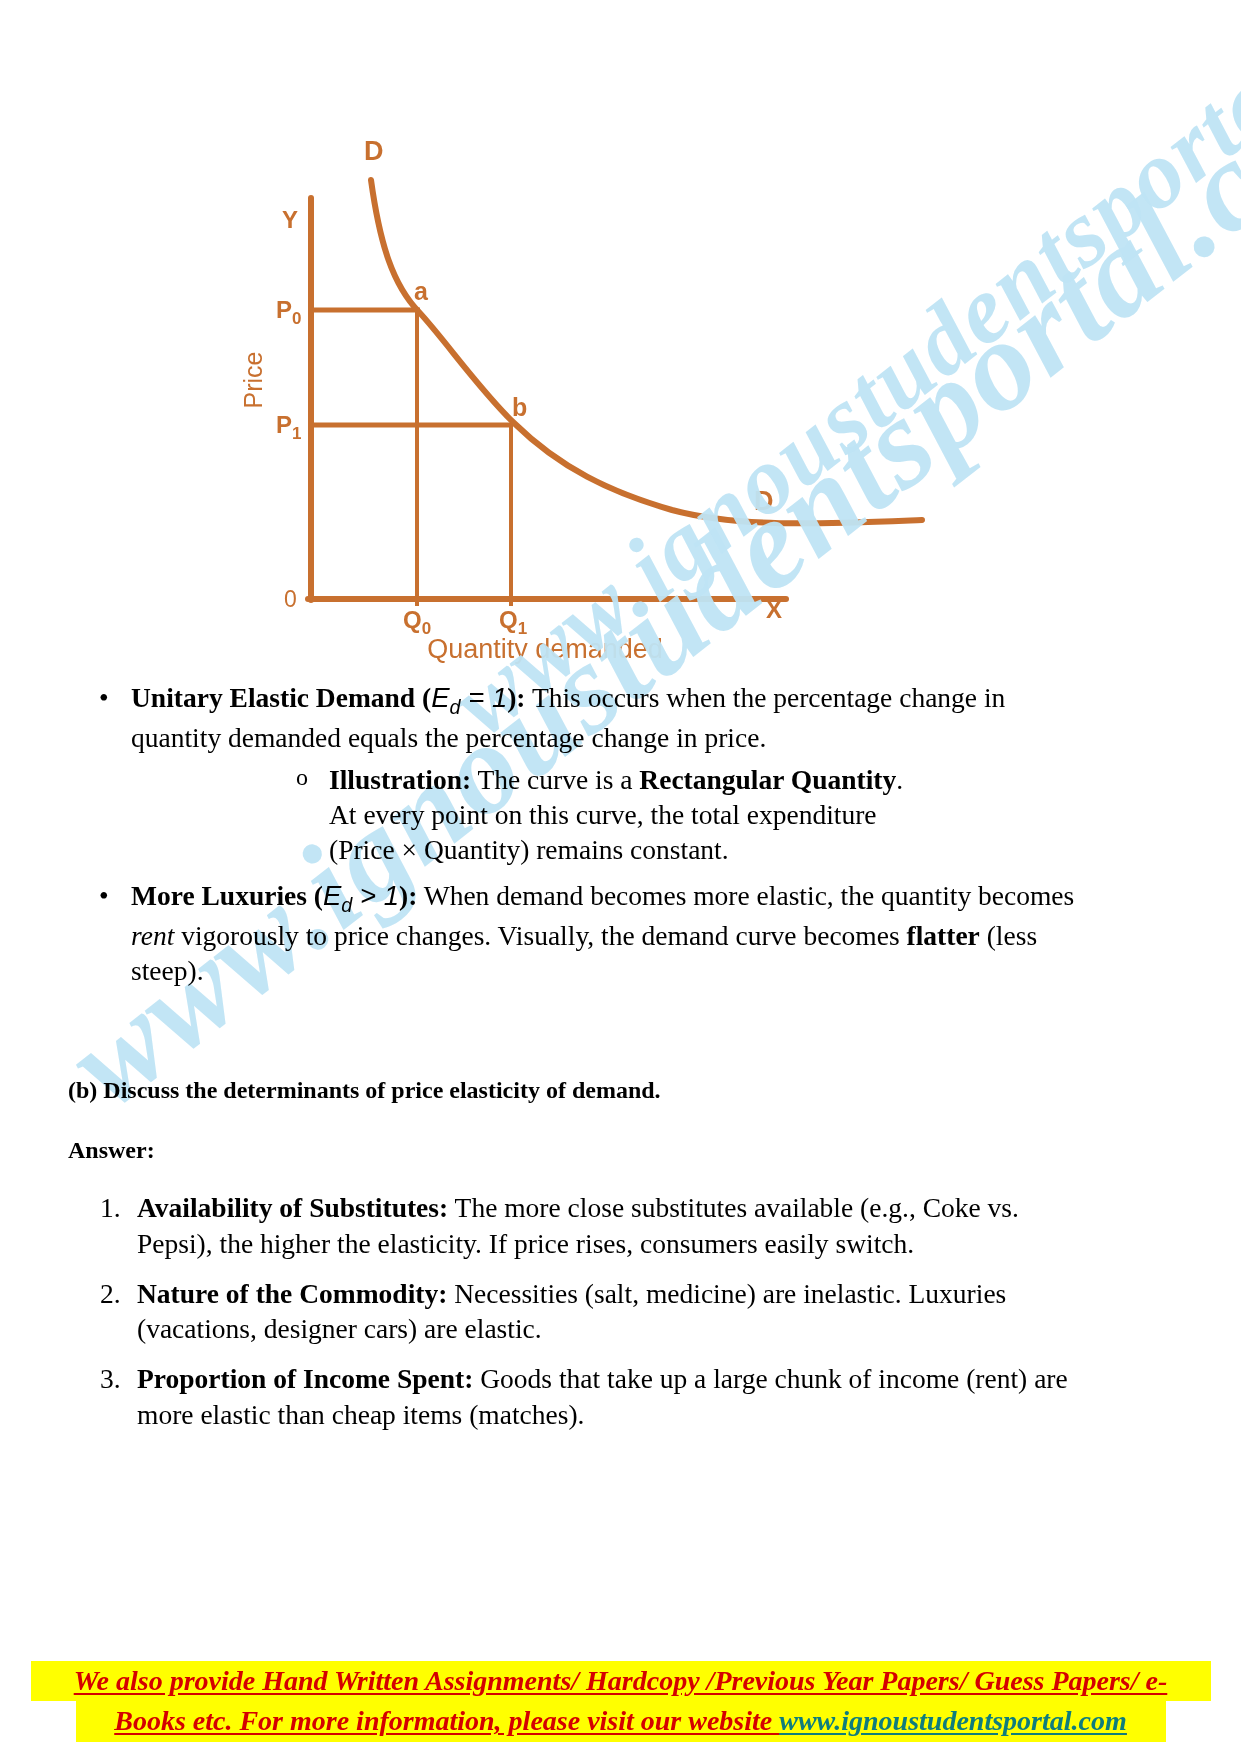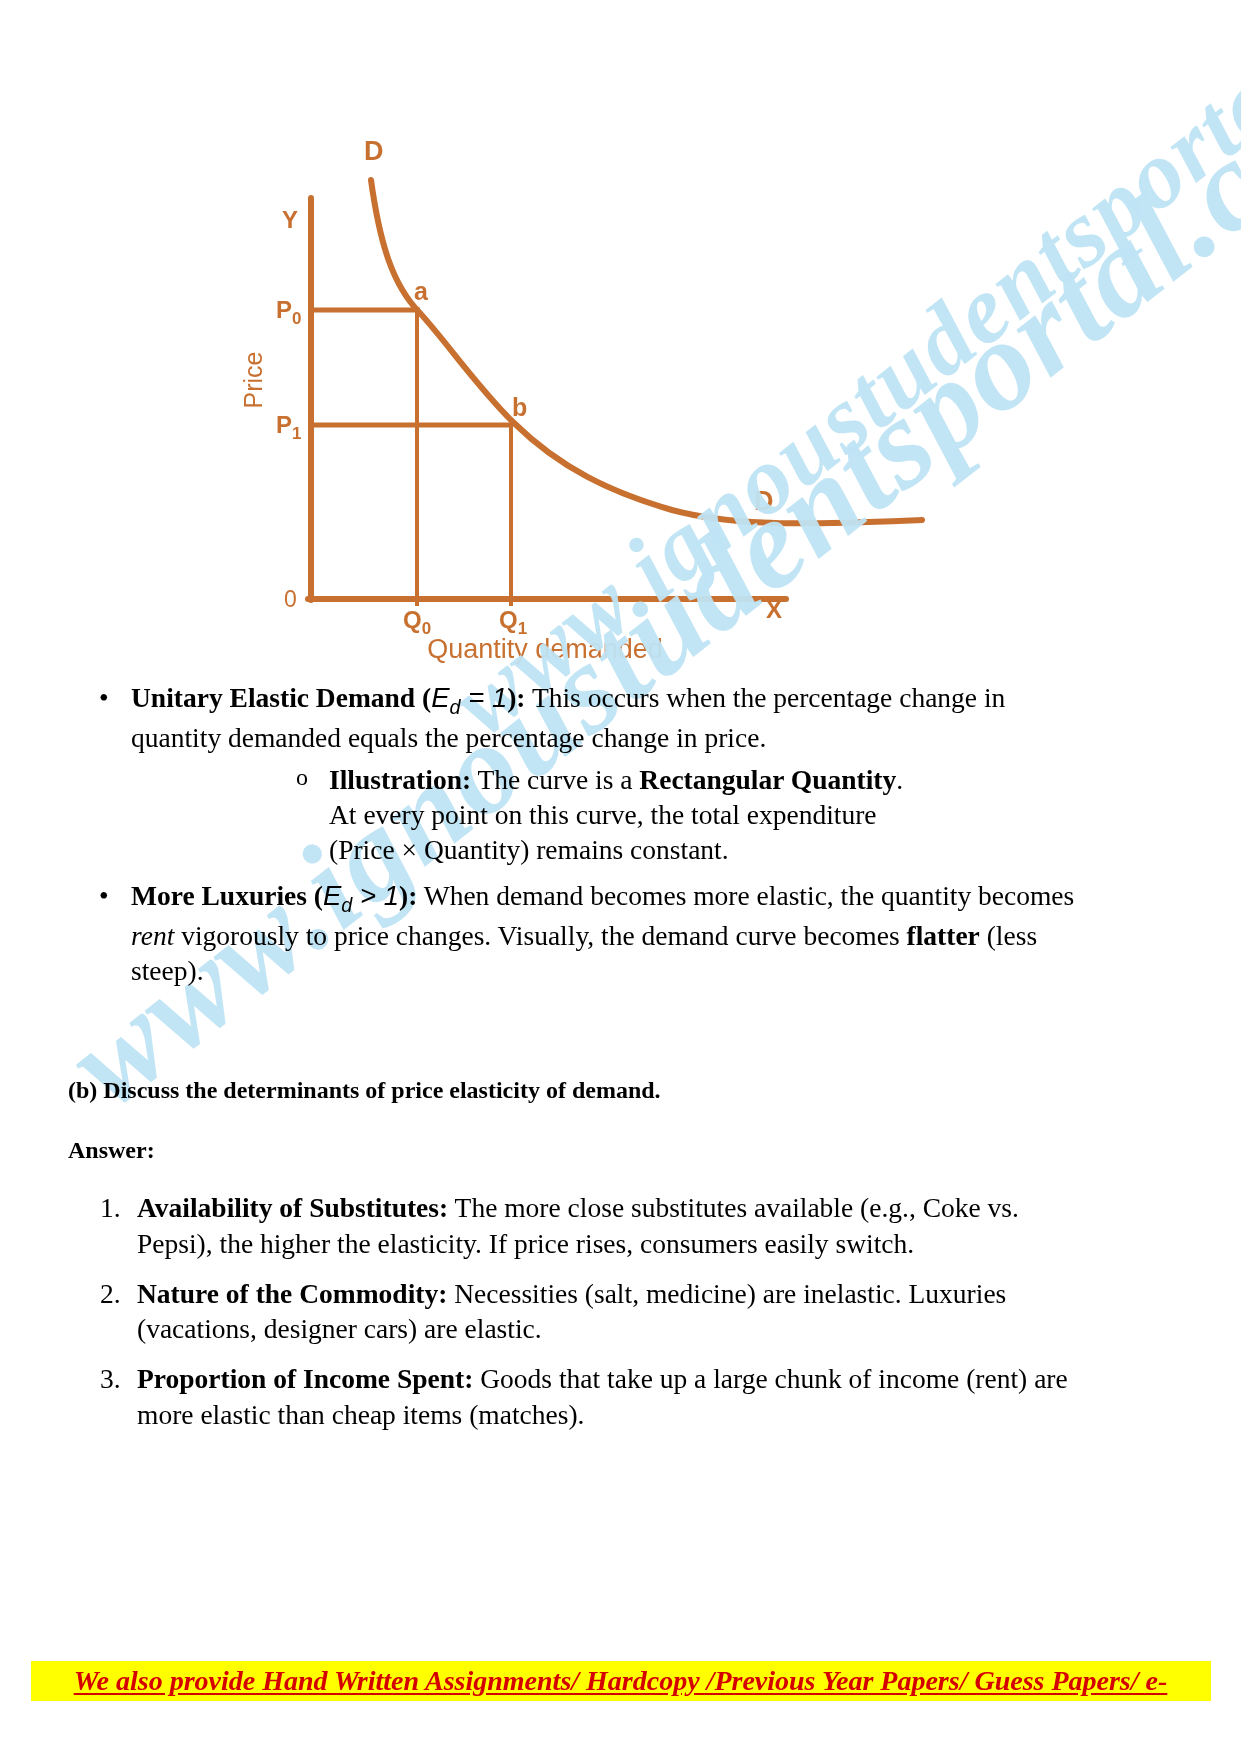--- a/index.html
+++ b/index.html
@@ -279,13 +279,14 @@
     <b>Nature of the Commodity:</b><span> Necessities (salt, medicine) are inelastic. Luxuries (vacations, designer cars) are elastic.</span>
   </li>
   <li class="n-item">
     <span class="num">3.</span>
     <b>Proportion of Income Spent:</b><span> Goods that take up a large chunk of income (rent) are more elastic than cheap items (matches).</span>
   </li>
 </ol>
 
 <div class="footer">
   <span class="fl fl-1">We also provide Hand Written Assignments/ Hardcopy /Previous Year Papers/ Guess Papers/ e-</span>
+  <span class="fl fl-2"><span>Books etc. For more information, please visit our website </span><a class="url" href="#">www.ignoustudentsportal.com</a></span>
 </div>
 
 </body></html>

